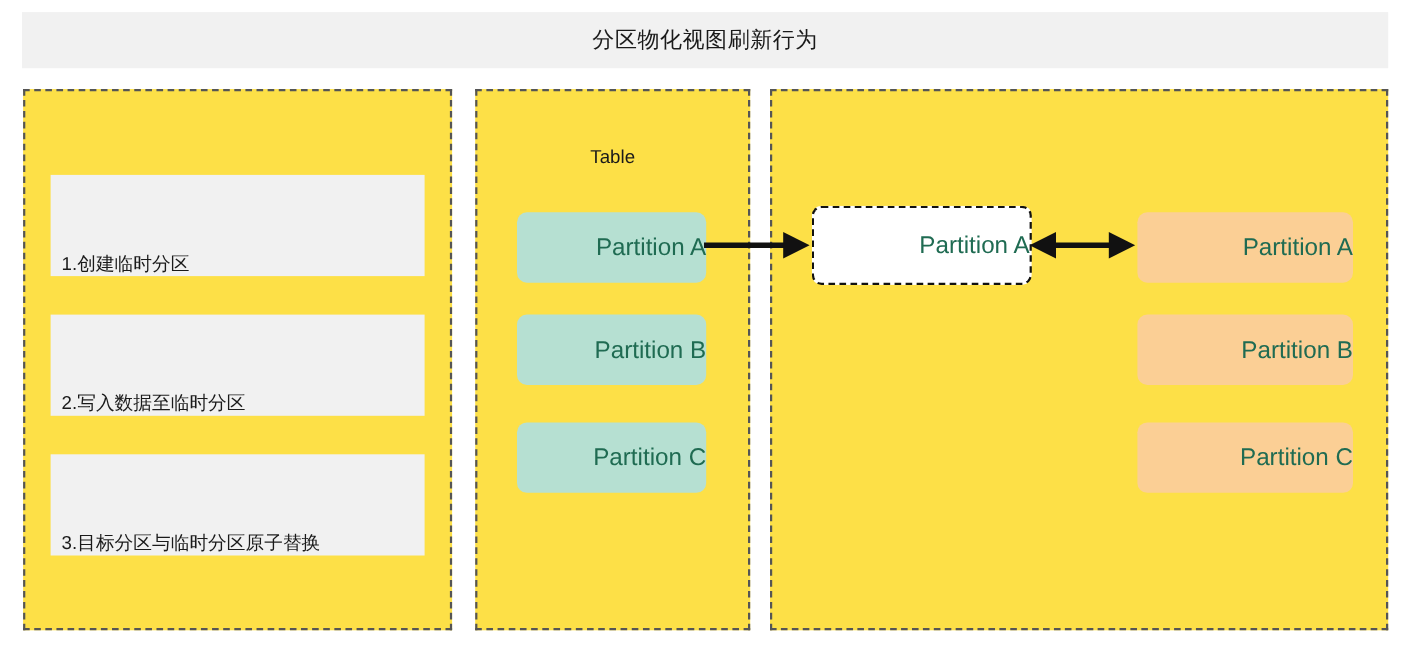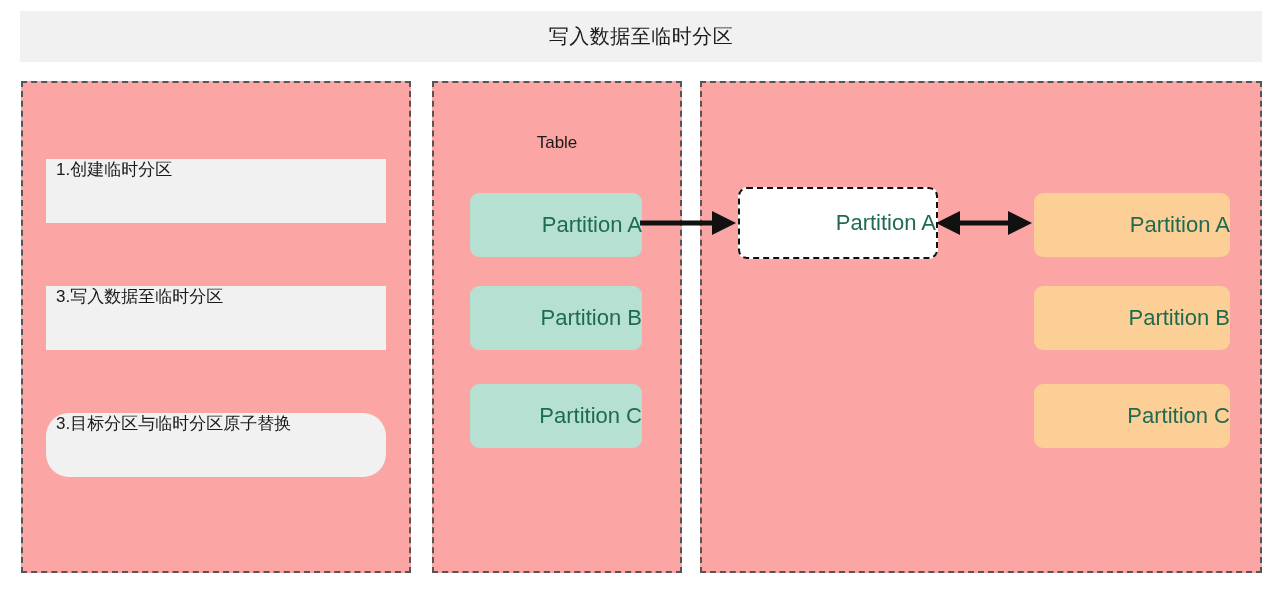--- a/index.html
+++ b/index.html
@@ -31,50 +31,50 @@
     font-size: 20px;
     color: #1a1a1a;
     letter-spacing: 0.5px;
   }
 
   
   .panel {
     position: absolute;
     border: 2px dashed #555555;
     box-sizing: border-box;
-    background: #fca5a5;
+    background: #fde047;
   }
   #panel-steps   { left: 21px;  top: 81px; width: 390px; height: 492px; }
   #panel-table   { left: 432px; top: 81px; width: 250px; height: 492px; }
   #panel-mv      { left: 700px; top: 81px; width: 562px; height: 492px; }
 
   .panel-heading {
     position: absolute;
     top: 50px;
     width: 100%;
     text-align: center;
     font-size: 17px;
     color: #1a1a1a;
   }
 
   
   .step-box {
     position: absolute;
     left: 23px;
     width: 340px;
-    height: 64px;
+    height: 92px;
     background: #f1f1f1;
     display: flex;
-    align-items: flex-start;
+    align-items: flex-end;
     padding-left: 10px;
     box-sizing: border-box;
   }
   #step-1 { top: 76px; }
   #step-2 { top: 203px; }
-  #step-3 { top: 330px; border-radius: 23px; }
+  #step-3 { top: 330px; }
   .step-label {
     font-size: 17px;
     color: #1a1a1a;
     line-height: 1.3;
   }
 
   
   .chip {
     position: absolute;
     width: 172px;
@@ -111,29 +111,29 @@
     position: absolute;
     overflow: visible;
   }
   #arrow-insert { left: 640px; top: 208px; }
   #arrow-swap   { left: 936px; top: 208px; }
 </style>
 </head>
 <body>
 
 <div id="title-bar">
-  <span id="title-text">写入数据至临时分区</span>
+  <span id="title-text">分区物化视图刷新行为</span>
 </div>
 
 <div id="panel-steps" class="panel">
   <div class="step-box" id="step-1">
     <span class="step-label">1.创建临时分区</span>
   </div>
   <div class="step-box" id="step-2">
-    <span class="step-label">3.写入数据至临时分区</span>
+    <span class="step-label">2.写入数据至临时分区</span>
   </div>
   <div class="step-box" id="step-3">
     <span class="step-label">3.目标分区与临时分区原子替换</span>
   </div>
 </div>
 
 <div id="panel-table" class="panel">
   <div class="panel-heading">Table</div>
 
   <div class="chip green" id="tbl-a">

